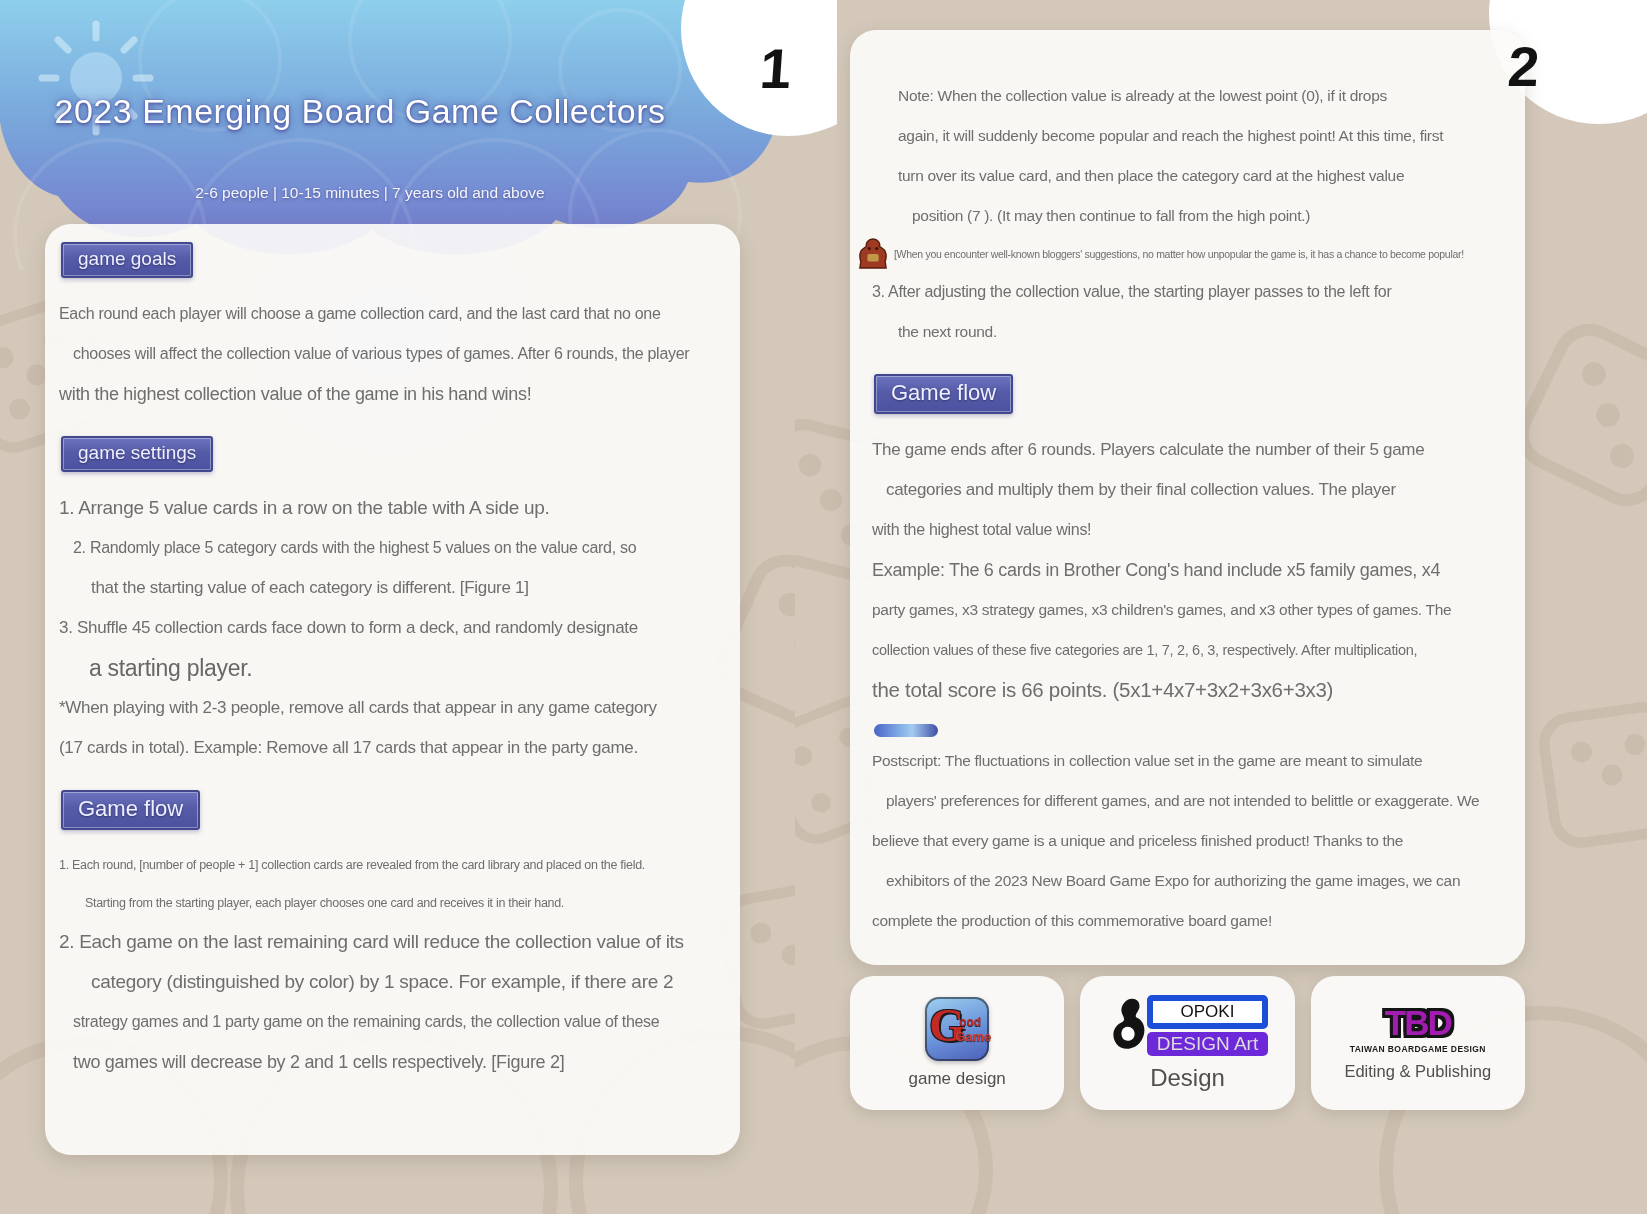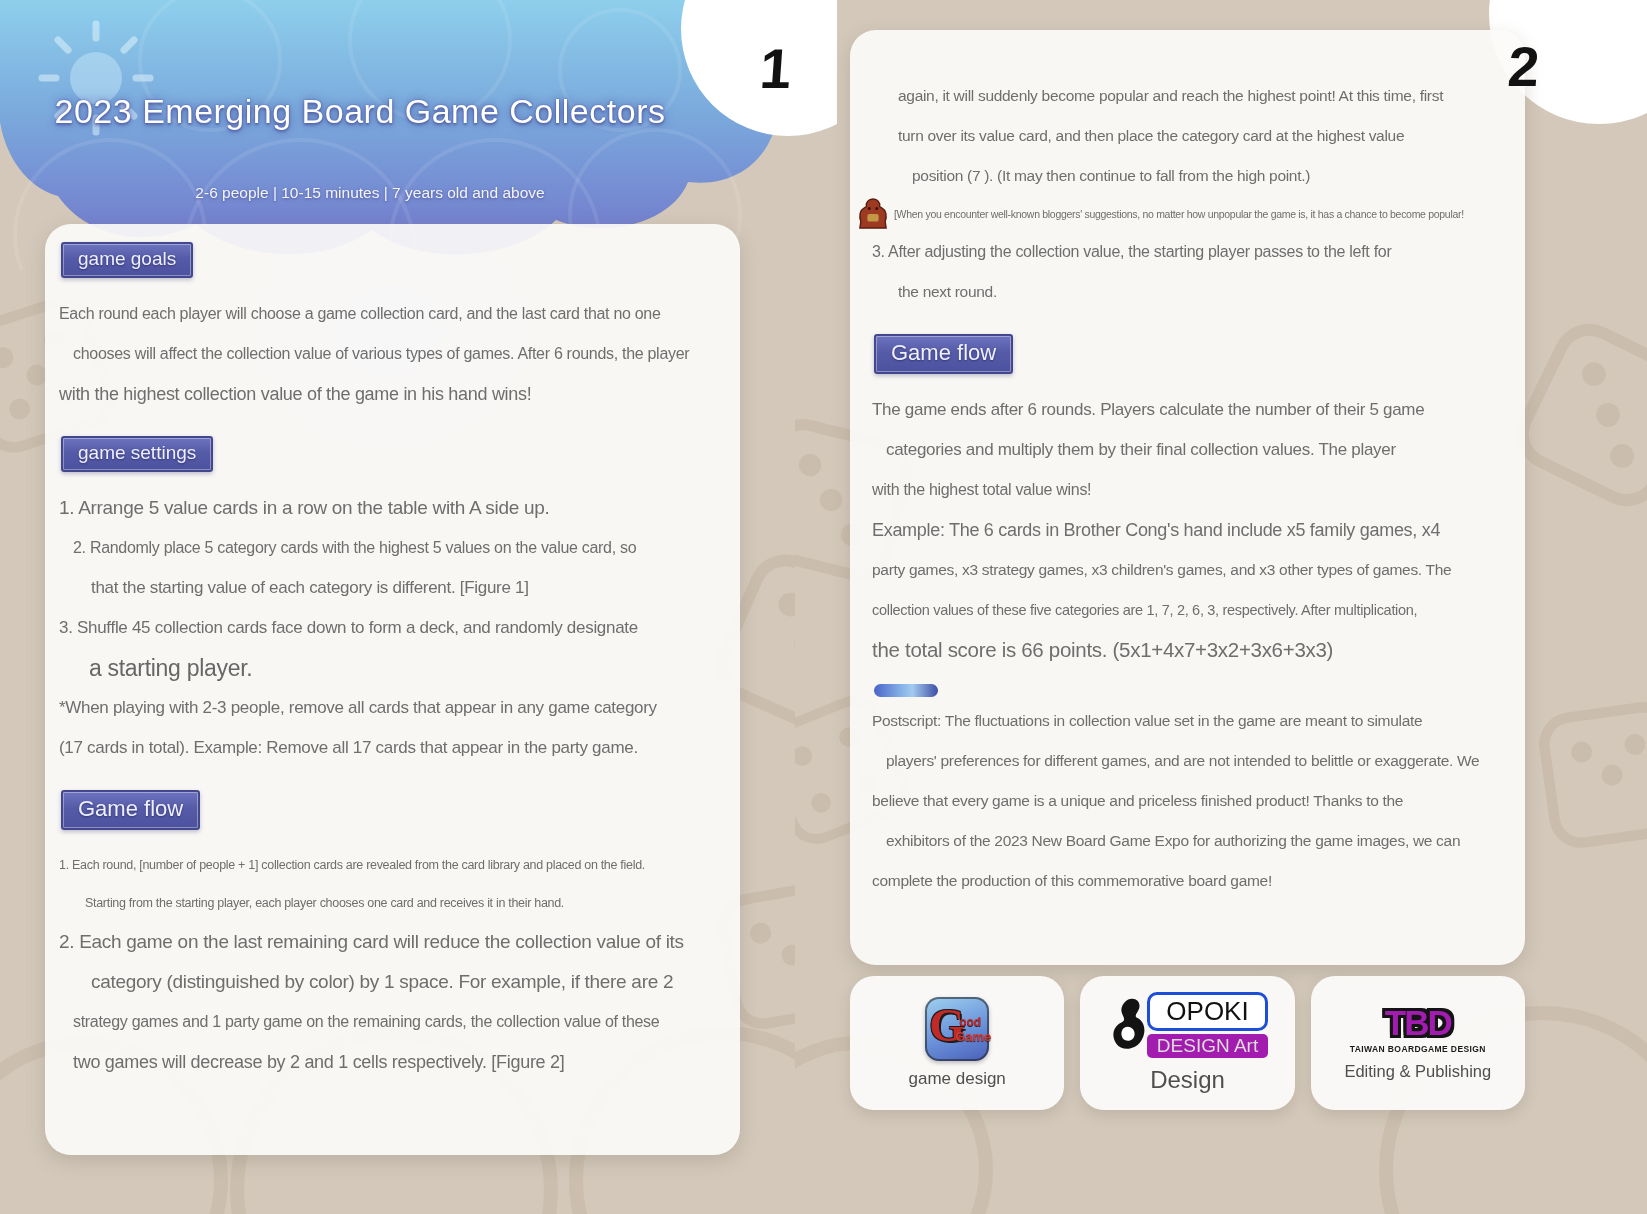--- a/index.html
+++ b/index.html
@@ -89,23 +89,23 @@
   .gg-g{position:absolute;left:4px;top:2px;font-family:"Liberation Serif",serif;font-size:46px;
     font-weight:900;color:#c22a28;
     text-shadow:-1px -1px 0 #1d1d1d,1px -1px 0 #1d1d1d,-1px 1px 0 #1d1d1d,2px 2px 0 #1d1d1d;}
   .gg-ood{position:absolute;left:34px;top:18px;font-size:12px;font-weight:700;color:#c22a28;
     text-shadow:0 1px 0 #222;}
   .gg-game{position:absolute;left:30px;top:32px;font-size:13px;font-weight:700;color:#d03c33;
     text-shadow:0 1px 1px #30232a;}
 
   .opoki-wrap{display:flex;align-items:center;}
   .opoki-text{margin-left:-6px;}
-  .opoki-name{background:#ffffff;border:3px solid #1d4ed8;border-radius:10px;color:#111;
-    font-size:26px;padding:1px 16px;text-align:center;}
-  .opoki-sub{background:#a21caf;border-radius:5px;color:#dcdcdc;font-size:19px;
+  .opoki-name{background:#ffffff;border:6px solid #1d4ed8;border-radius:5px;color:#111;
+    font-size:17px;padding:1px 16px;text-align:center;}
+  .opoki-sub{background:#6d28d9;border-radius:5px;color:#dcdcdc;font-size:19px;
     padding:1px 10px;margin-top:3px;text-align:center;}
 
   .tbd-logo{display:flex;flex-direction:column;align-items:center;}
   .tbd-word{font-size:35px;font-weight:900;letter-spacing:-2px;color:#a21caf;line-height:1;
     text-shadow:-3px -3px 0 #141414,3px -3px 0 #141414,-3px 3px 0 #141414,3px 3px 0 #141414,
                 0 3px 0 #141414,0 -3px 0 #141414,3px 0 0 #141414,-3px 0 0 #141414;}
   .tbd-sub{font-size:8.5px;font-weight:700;color:#1a1a1a;letter-spacing:.4px;margin-top:4px;}
 </style>
 </head>
 <body>
@@ -227,20 +227,21 @@
     <circle cx="50" cy="50" r="7" fill="currentColor"></circle>
   </svg>
   <div class="deco-circle" style="left:-70px;bottom:-90px;width:240px;height:240px;"></div>
   <div class="deco-circle" style="right:-60px;bottom:-120px;width:300px;height:300px;"></div>
 
   <div class="numcircle"></div>
   <div class="pagenum">2</div>
 
   <div class="card card2">
     <div class="note-block">
+      <div class="ln f155">Note: When the collection value is already at the lowest point (0), if it drops</div>
       <div class="ln f155">again, it will suddenly become popular and reach the highest point! At this time, first</div>
       <div class="ln f155">turn over its value card, and then place the category card at the highest value</div>
       <div class="ln f155 in14">position (7 ). (It may then continue to fall from the high point.)</div>
     </div>
 
     <div class="blogger-row">
       <svg class="mascot" width="30" height="34" viewBox="0 0 32 36">
         <path d="M16,2 C21,2 24,6 23,10 L26,12 C30,14 31,20 29,26 L30,33 L2,33 L3,26 C1,20 2,14 6,12 L9,10 C8,6 11,2 16,2 Z" fill="#9e3a22" stroke="#571d0e" stroke-width="1.5"></path>
         <rect x="10" y="18" width="12" height="8" rx="2" fill="#c8a84b" opacity="0.85"></rect>
         <circle cx="12" cy="12" r="1.6" fill="#3a120a"></circle>

